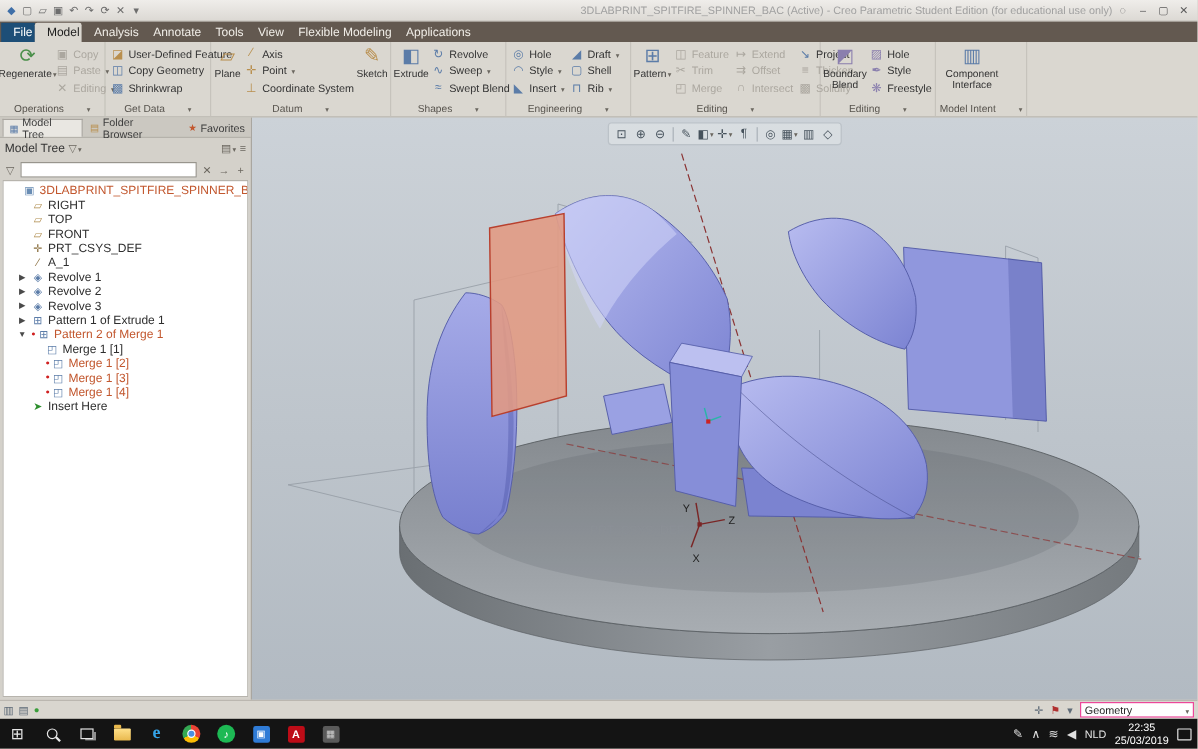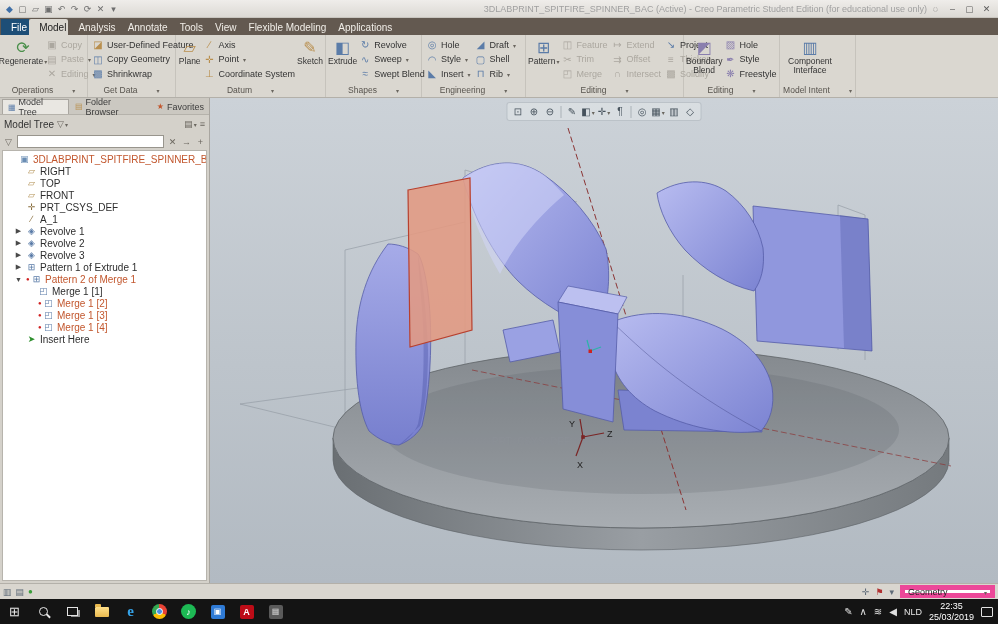--- a/index.html
+++ b/index.html
@@ -62,21 +62,21 @@
   .gtoolbar { position:absolute; top:4px; left:50%; transform:translateX(-50%); display:flex; align-items:center; gap:1px; background:rgba(228,231,234,0.55); border:1px solid rgba(160,168,175,0.5); border-radius:3px; padding:1px 3px; z-index:5; }
   .gbtn { min-width:15px; height:15px; display:flex; align-items:center; justify-content:center; font-size:10px; color:#46525c; }
   .gsep { width:1px; height:12px; background:#aab1b8; margin:0 2px; }
   .modelsvg { position:absolute; inset:0; width:100%; height:100%; }
 
   
   .statusbar { height:16px; display:flex; align-items:center; background:#d9d6cf; border-top:1px solid #b3b0a9; font-size:9px; color:#333; padding:0 3px; gap:4px; }
   .sbico { font-size:9px; color:#5f6b78; }
   .sbdot { color:#3a9e3a; font-size:8px; }
   .sbright { margin-left:auto; display:flex; align-items:center; gap:6px; }
-  .selfilter { width:95px; height:13px; background:#fff; border:5px solid #ec4899; display:flex; align-items:center; justify-content:space-between; padding:0 3px; font-size:9px; color:#222; }
+  .selfilter { width:95px; height:13px; background:#fff; border:1px solid #ec4899; display:flex; align-items:center; justify-content:space-between; padding:0 3px; font-size:9px; color:#222; }
 
   
   .taskbar { height:25px; background:#141414; display:flex; align-items:center; color:#e6e6e6; }
   .tbbtn { width:29px; height:25px; display:flex; align-items:center; justify-content:center; font-size:13px; }
   .magico { width:9px; height:9px; border:1.5px solid #e8e8e8; border-radius:50%; position:relative; }
   .magico::after { content:""; position:absolute; width:5px; height:1.5px; background:#e8e8e8; transform:rotate(45deg); right:-4px; bottom:-1px; }
   .tvico { width:11px; height:9px; border:1px solid #e3e3e3; box-shadow:3px 2px 0 -1px #8f8f8f; }
   .folderico { width:14px; height:10px; background:linear-gradient(#ffe08a,#e9b94e); border-radius:1px; position:relative; }
   .folderico::before { content:""; position:absolute; top:-3px; left:0; width:6px; height:3px; background:#e9b94e; border-radius:1px 1px 0 0; }
   .edgeico { color:#35a3e8; font-size:15px; font-weight:bold; font-family:"Liberation Serif",serif; }

